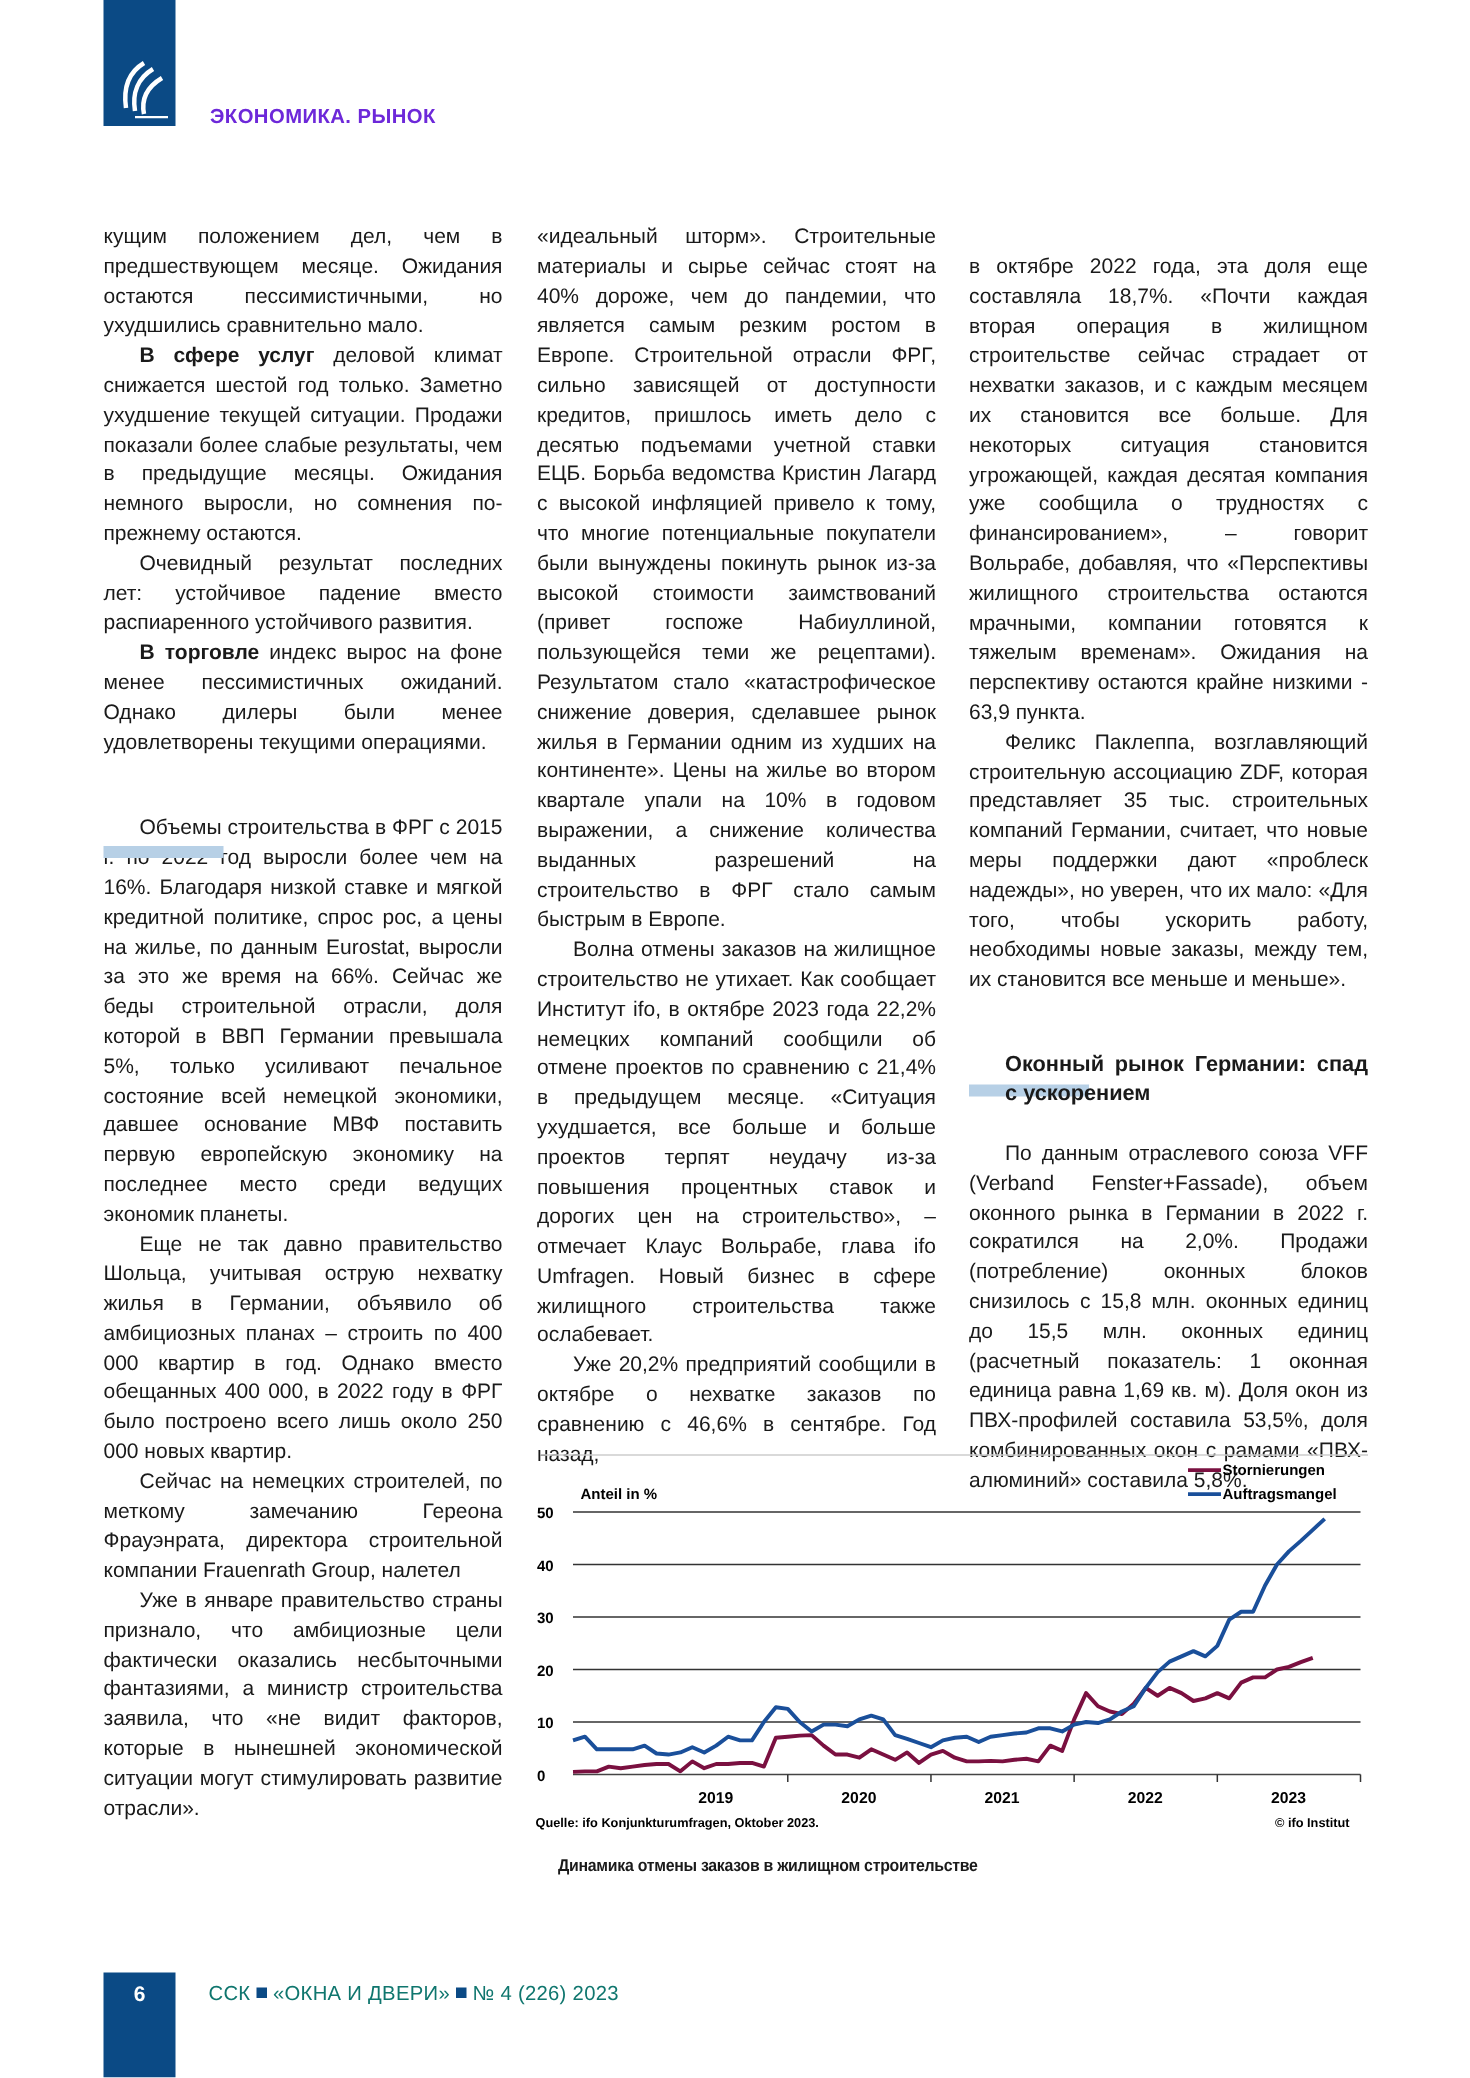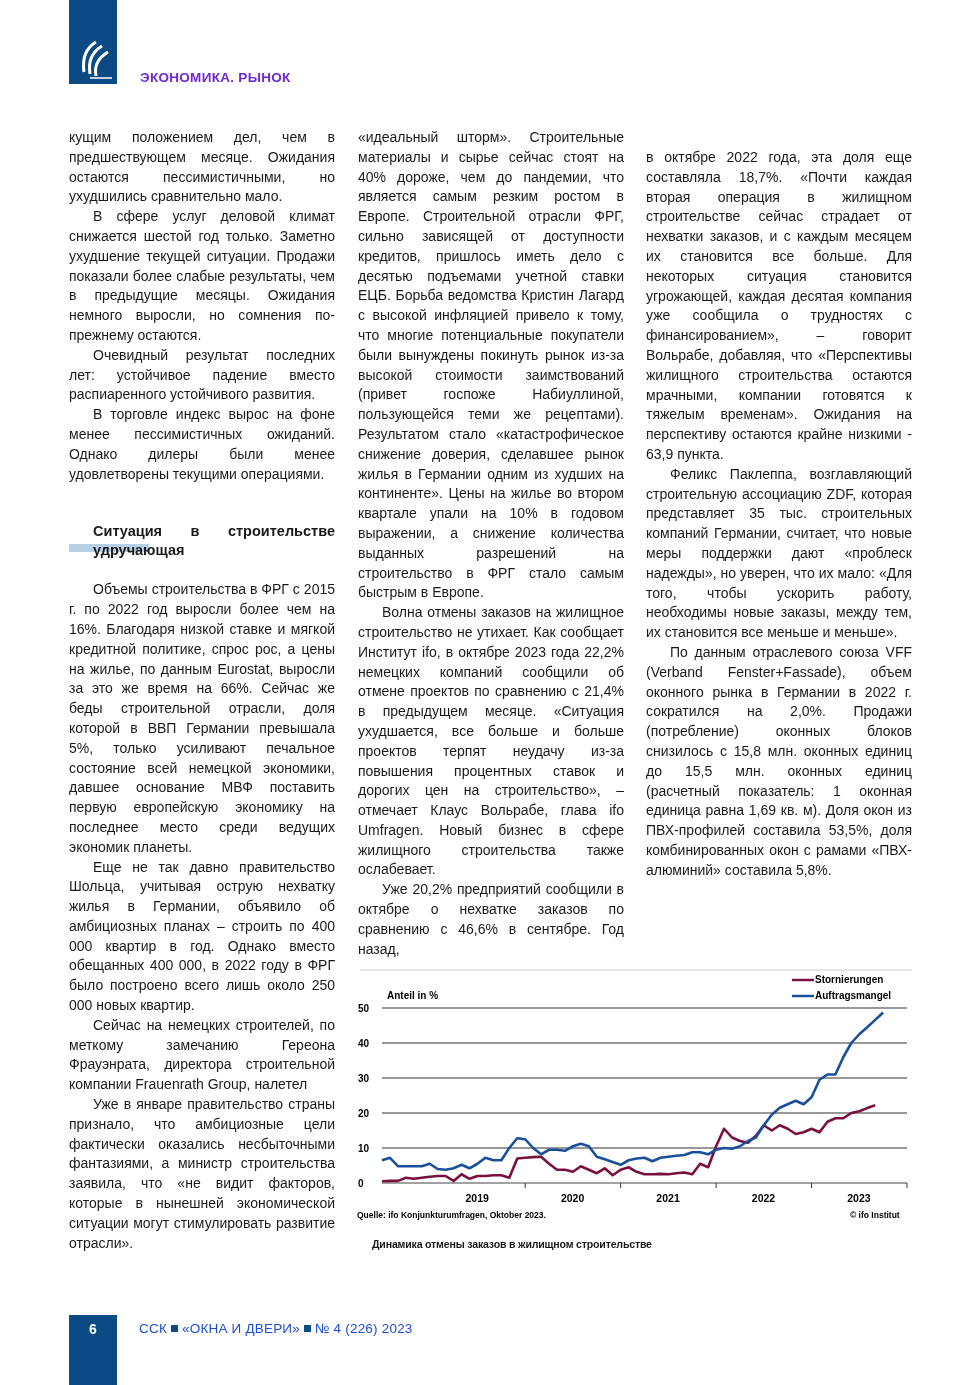--- a/index.html
+++ b/index.html
@@ -2,39 +2,39 @@
 <html><head>
 <meta charset="utf-8">
 <style>
   html, body { margin: 0; padding: 0; background: #ffffff; }
   body { width: 980px; height: 1385px; position: relative; overflow: hidden;
          font-family: "Liberation Sans", sans-serif; color: #1a1a1a; }
   .top-bar { position: absolute; left: 69px; top: 0; width: 48px; height: 84px; background: #0b4a85; }
   .logo { position: absolute; left: 74px; top: 38px; width: 40px; height: 42px; }
   .section-label { position: absolute; left: 140px; top: 70px; font-weight: bold; font-size: 13.5px;
                    color: #6d28d9; letter-spacing: 0.3px; }
-  .col { position: absolute; top: 128px; width: 266px; font-size: 14px; line-height: 19.8px;
+  .col { position: absolute; top: 148px; width: 266px; font-size: 14px; line-height: 19.8px;
          text-align: justify; }
   .col p { margin: 0; text-indent: 24px; }
   .col p.cont { text-indent: 0; }
   .col1 { left: 69px; }
   .col2 { left: 358px; }
   .col3 { left: 646px; margin-top: 20px; }
-  .b { font-weight: normal; }
+  .b { font-weight: bold; }
   .heading { position: relative; margin: 38px 0 20px 0; font-weight: bold; font-size: 14.5px; line-height: 19px;
              padding-left: 24px; }
   .heading .hl { position: absolute; left: 0; top: 22px; width: 80px; height: 8px; background: #b7d0e6; z-index: 0; }
   .heading span.t { position: relative; z-index: 1; }
   .chart { position: absolute; left: 352px; top: 968px; width: 570px; height: 260px; }
   .chart-caption { position: absolute; left: 372px; top: 1238px; font-size: 11.5px; font-weight: bold;
                    letter-spacing: -0.2px; transform: scaleX(0.92); transform-origin: left; }
   .page-box { position: absolute; left: 69px; top: 1315px; width: 48px; height: 70px; background: #0b4a85; }
   .page-num { position: absolute; left: 0; top: 6px; width: 48px; text-align: center; color: #ffffff;
               font-weight: bold; font-size: 14px; }
-  .footer { position: absolute; left: 139px; top: 1321px; font-size: 13.5px; color: #1d4ed8; letter-spacing: 0.2px; }
+  .footer { position: absolute; left: 139px; top: 1321px; font-size: 13.5px; color: #0f766e; letter-spacing: 0.2px; }
   .footer .sq { display: inline-block; width: 7px; height: 7px; background: #0b4a85; margin: 0 4px 2px 4px; vertical-align: middle; }
   svg text { font-family: "Liberation Sans", sans-serif; }
 </style>
 </head>
 <body>
 
 <div class="top-bar"></div>
 <svg class="logo" viewBox="0 0 40 42">
   <path d="M22 4 C12 10, 8 20, 10 34" stroke="#fff" stroke-width="3" fill="none"></path>
   <path d="M28 8 C18 14, 14 24, 16 36" stroke="#fff" stroke-width="3" fill="none"></path>
@@ -43,37 +43,40 @@
 </svg>
 <div class="section-label">ЭКОНОМИКА. РЫНОК</div>
 
 <div class="col col1">
   <p class="cont">кущим положением дел, чем в предшествующем месяце. Ожидания остаются пессимистичными, но ухудшились сравнительно мало.</p>
   <p><span class="b">В сфере услуг</span><span> деловой климат снижается шестой год только. Заметно ухудшение текущей ситуации. Продажи показали более слабые результаты, чем в предыдущие месяцы. Ожидания немного выросли, но сомнения по-прежнему остаются.</span></p>
   <p>Очевидный результат последних лет: устойчивое падение вместо распиаренного устойчивого развития.</p>
   <p><span class="b">В торговле</span><span> индекс вырос на фоне менее пессимистичных ожиданий. Однако дилеры были менее удовлетворены текущими операциями.</span></p>
   <div class="heading">
     <div class="hl"></div>
-    <span class="t">Ситуация в строительстве удручающая</span>
   </div>
   <p>Объемы строительства в ФРГ с 2015 г. по 2022 год выросли более чем на 16%. Благодаря низкой ставке и мягкой кредитной политике, спрос рос, а цены на жилье, по данным Eurostat, выросли за это же время на 66%. Сейчас же беды строительной отрасли, доля которой в ВВП Германии превышала 5%, только усиливают печальное состояние всей немецкой экономики, давшее основание МВФ поставить первую европейскую экономику на последнее место среди ведущих экономик планеты.</p>
   <p>Еще не так давно правительство Шольца, учитывая острую нехватку жилья в Германии, объявило об амбициозных планах – строить по 400 000 квартир в год. Однако вместо обещанных 400 000, в 2022 году в ФРГ было построено всего лишь около 250 000 новых квартир.</p>
   <p>Сейчас на немецких строителей, по меткому замечанию Гереона Фрауэнрата, директора строительной компании Frauenrath Group, налетел</p>
   <p>Уже в январе правительство страны признало, что амбициозные цели фактически оказались несбыточными фантазиями, а министр строительства заявила, что «не видит факторов, которые в нынешней экономической ситуации могут стимулировать развитие отрасли».</p>
 </div>
 
 <div class="col col2">
   <p class="cont">«идеальный шторм». Строительные материалы и сырье сейчас стоят на 40% дороже, чем до пандемии, что является самым резким ростом в Европе. Строительной отрасли ФРГ, сильно зависящей от доступности кредитов, пришлось иметь дело с десятью подъемами учетной ставки ЕЦБ. Борьба ведомства Кристин Лагард с высокой инфляцией привело к тому, что многие потенциальные покупатели были вынуждены покинуть рынок из-за высокой стоимости заимствований (привет госпоже Набиуллиной, пользующейся теми же рецептами). Результатом стало «катастрофическое снижение доверия, сделавшее рынок жилья в Германии одним из худших на континенте». Цены на жилье во втором квартале упали на 10% в годовом выражении, а снижение количества выданных разрешений на строительство в ФРГ стало самым быстрым в Европе.</p>
   <p>Волна отмены заказов на жилищное строительство не утихает. Как сообщает Институт ifo, в октябре 2023 года 22,2% немецких компаний сообщили об отмене проектов по сравнению с 21,4% в предыдущем месяце. «Ситуация ухудшается, все больше и больше проектов терпят неудачу из-за повышения процентных ставок и дорогих цен на строительство», – отмечает Клаус Вольрабе, глава ifo Umfragen. Новый бизнес в сфере жилищного строительства также ослабевает.</p>
   <p>Уже 20,2% предприятий сообщили в октябре о нехватке заказов по сравнению с 46,6% в сентябре. Год назад,</p>
 </div>
 
 <div class="col col3">
   <p class="cont">в октябре 2022 года, эта доля еще составляла 18,7%. «Почти каждая вторая операция в жилищном строительстве сейчас страдает от нехватки заказов, и с каждым месяцем их становится все больше. Для некоторых ситуация становится угрожающей, каждая десятая компания уже сообщила о трудностях с финансированием», – говорит Вольрабе, добавляя, что «Перспективы жилищного строительства остаются мрачными, компании готовятся к тяжелым временам». Ожидания на перспективу остаются крайне низкими - 63,9 пункта.</p>
   <p>Феликс Паклеппа, возглавляющий строительную ассоциацию ZDF, которая представляет 35 тыс. строительных компаний Германии, считает, что новые меры поддержки дают «проблеск надежды», но уверен, что их мало: «Для того, чтобы ускорить работу, необходимы новые заказы, между тем, их становится все меньше и меньше».</p>
+  <div class="heading">
+    <div class="hl"></div>
+    <span class="t">Оконный рынок Германии: спад с ускорением</span>
+  </div>
   <p>По данным отраслевого союза VFF (Verband Fenster+Fassade), объем оконного рынка в Германии в 2022 г. сократился на 2,0%. Продажи (потребление) оконных блоков снизилось с 15,8 млн. оконных единиц до 15,5 млн. оконных единиц (расчетный показатель: 1 оконная единица равна 1,69 кв. м). Доля окон из ПВХ-профилей составила 53,5%, доля комбинированных окон с рамами «ПВХ-алюминий» составила 5,8%.</p>
 </div>
 
 <svg class="chart" viewBox="0 0 570 260" id="chart-svg">
   <line x1="8" y1="2" x2="560" y2="2" stroke="#cccccc" stroke-width="1"></line>
   <text x="35" y="31" font-size="10" font-weight="bold">Anteil in %</text>
   <g id="grid">
       <line x1="30" x2="555" y1="40" y2="40" stroke="#333" stroke-width="1.1"></line>
       <line x1="30" x2="555" y1="75" y2="75" stroke="#333" stroke-width="1.1"></line>
       <line x1="30" x2="555" y1="110" y2="110" stroke="#333" stroke-width="1.1"></line>

